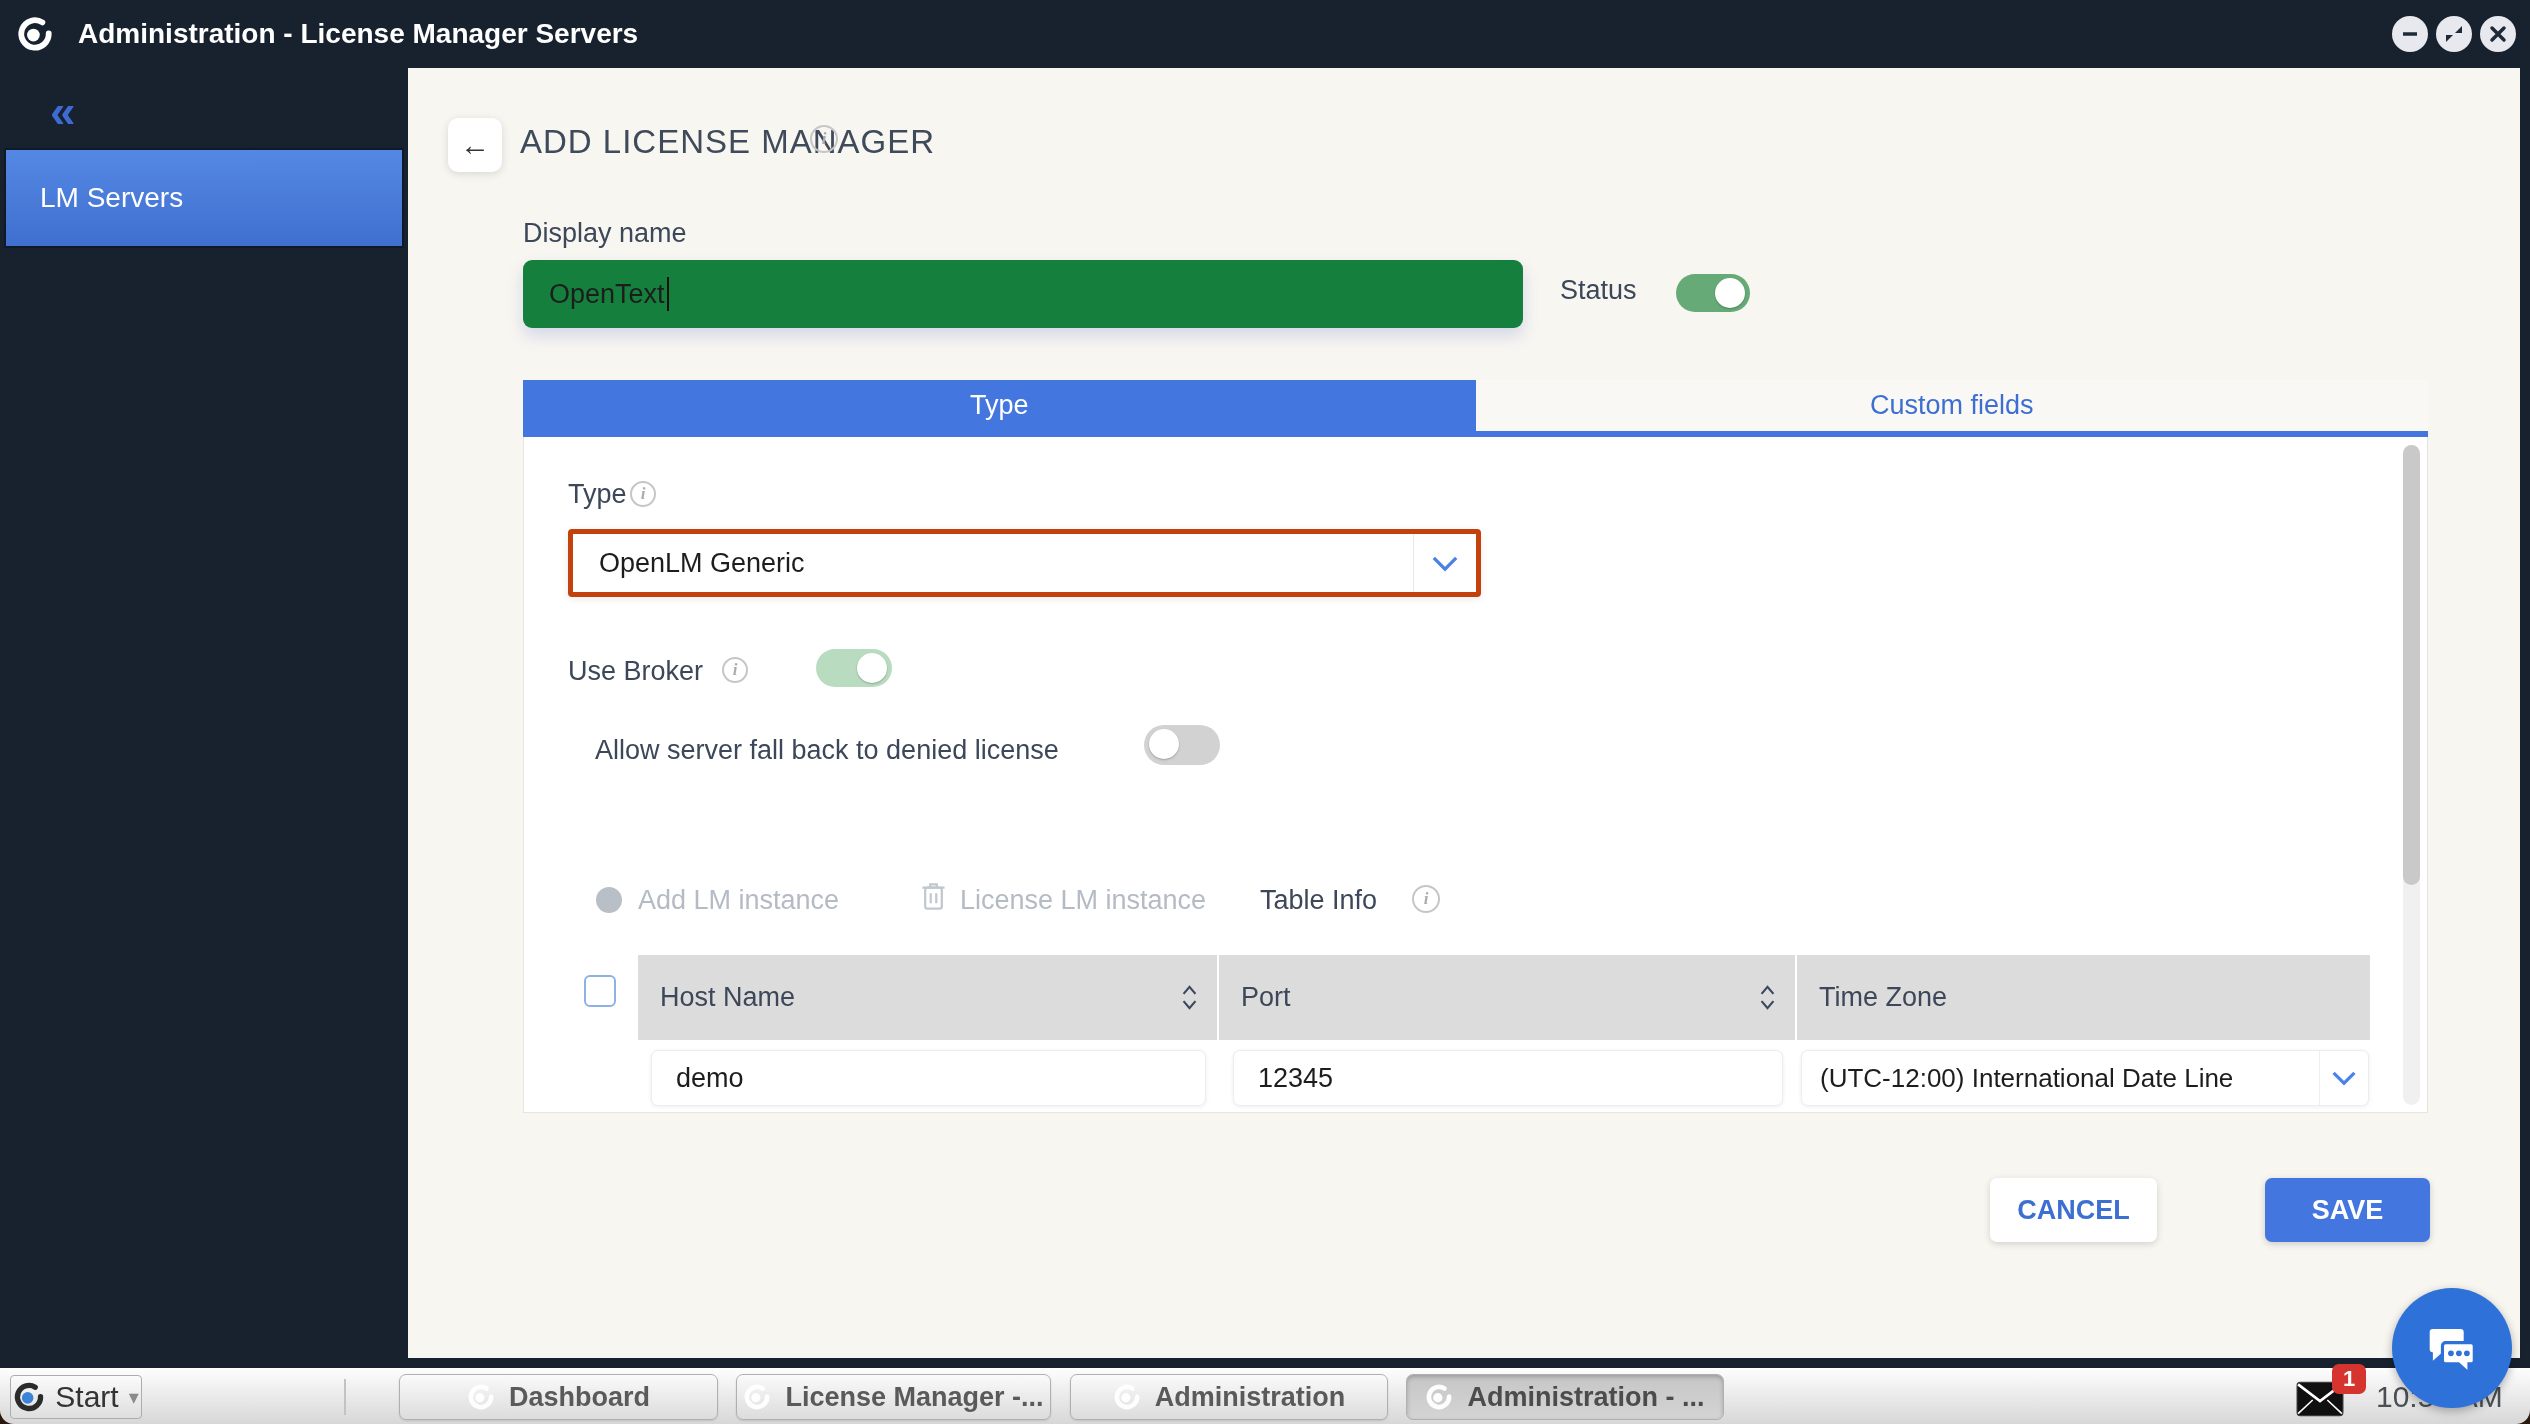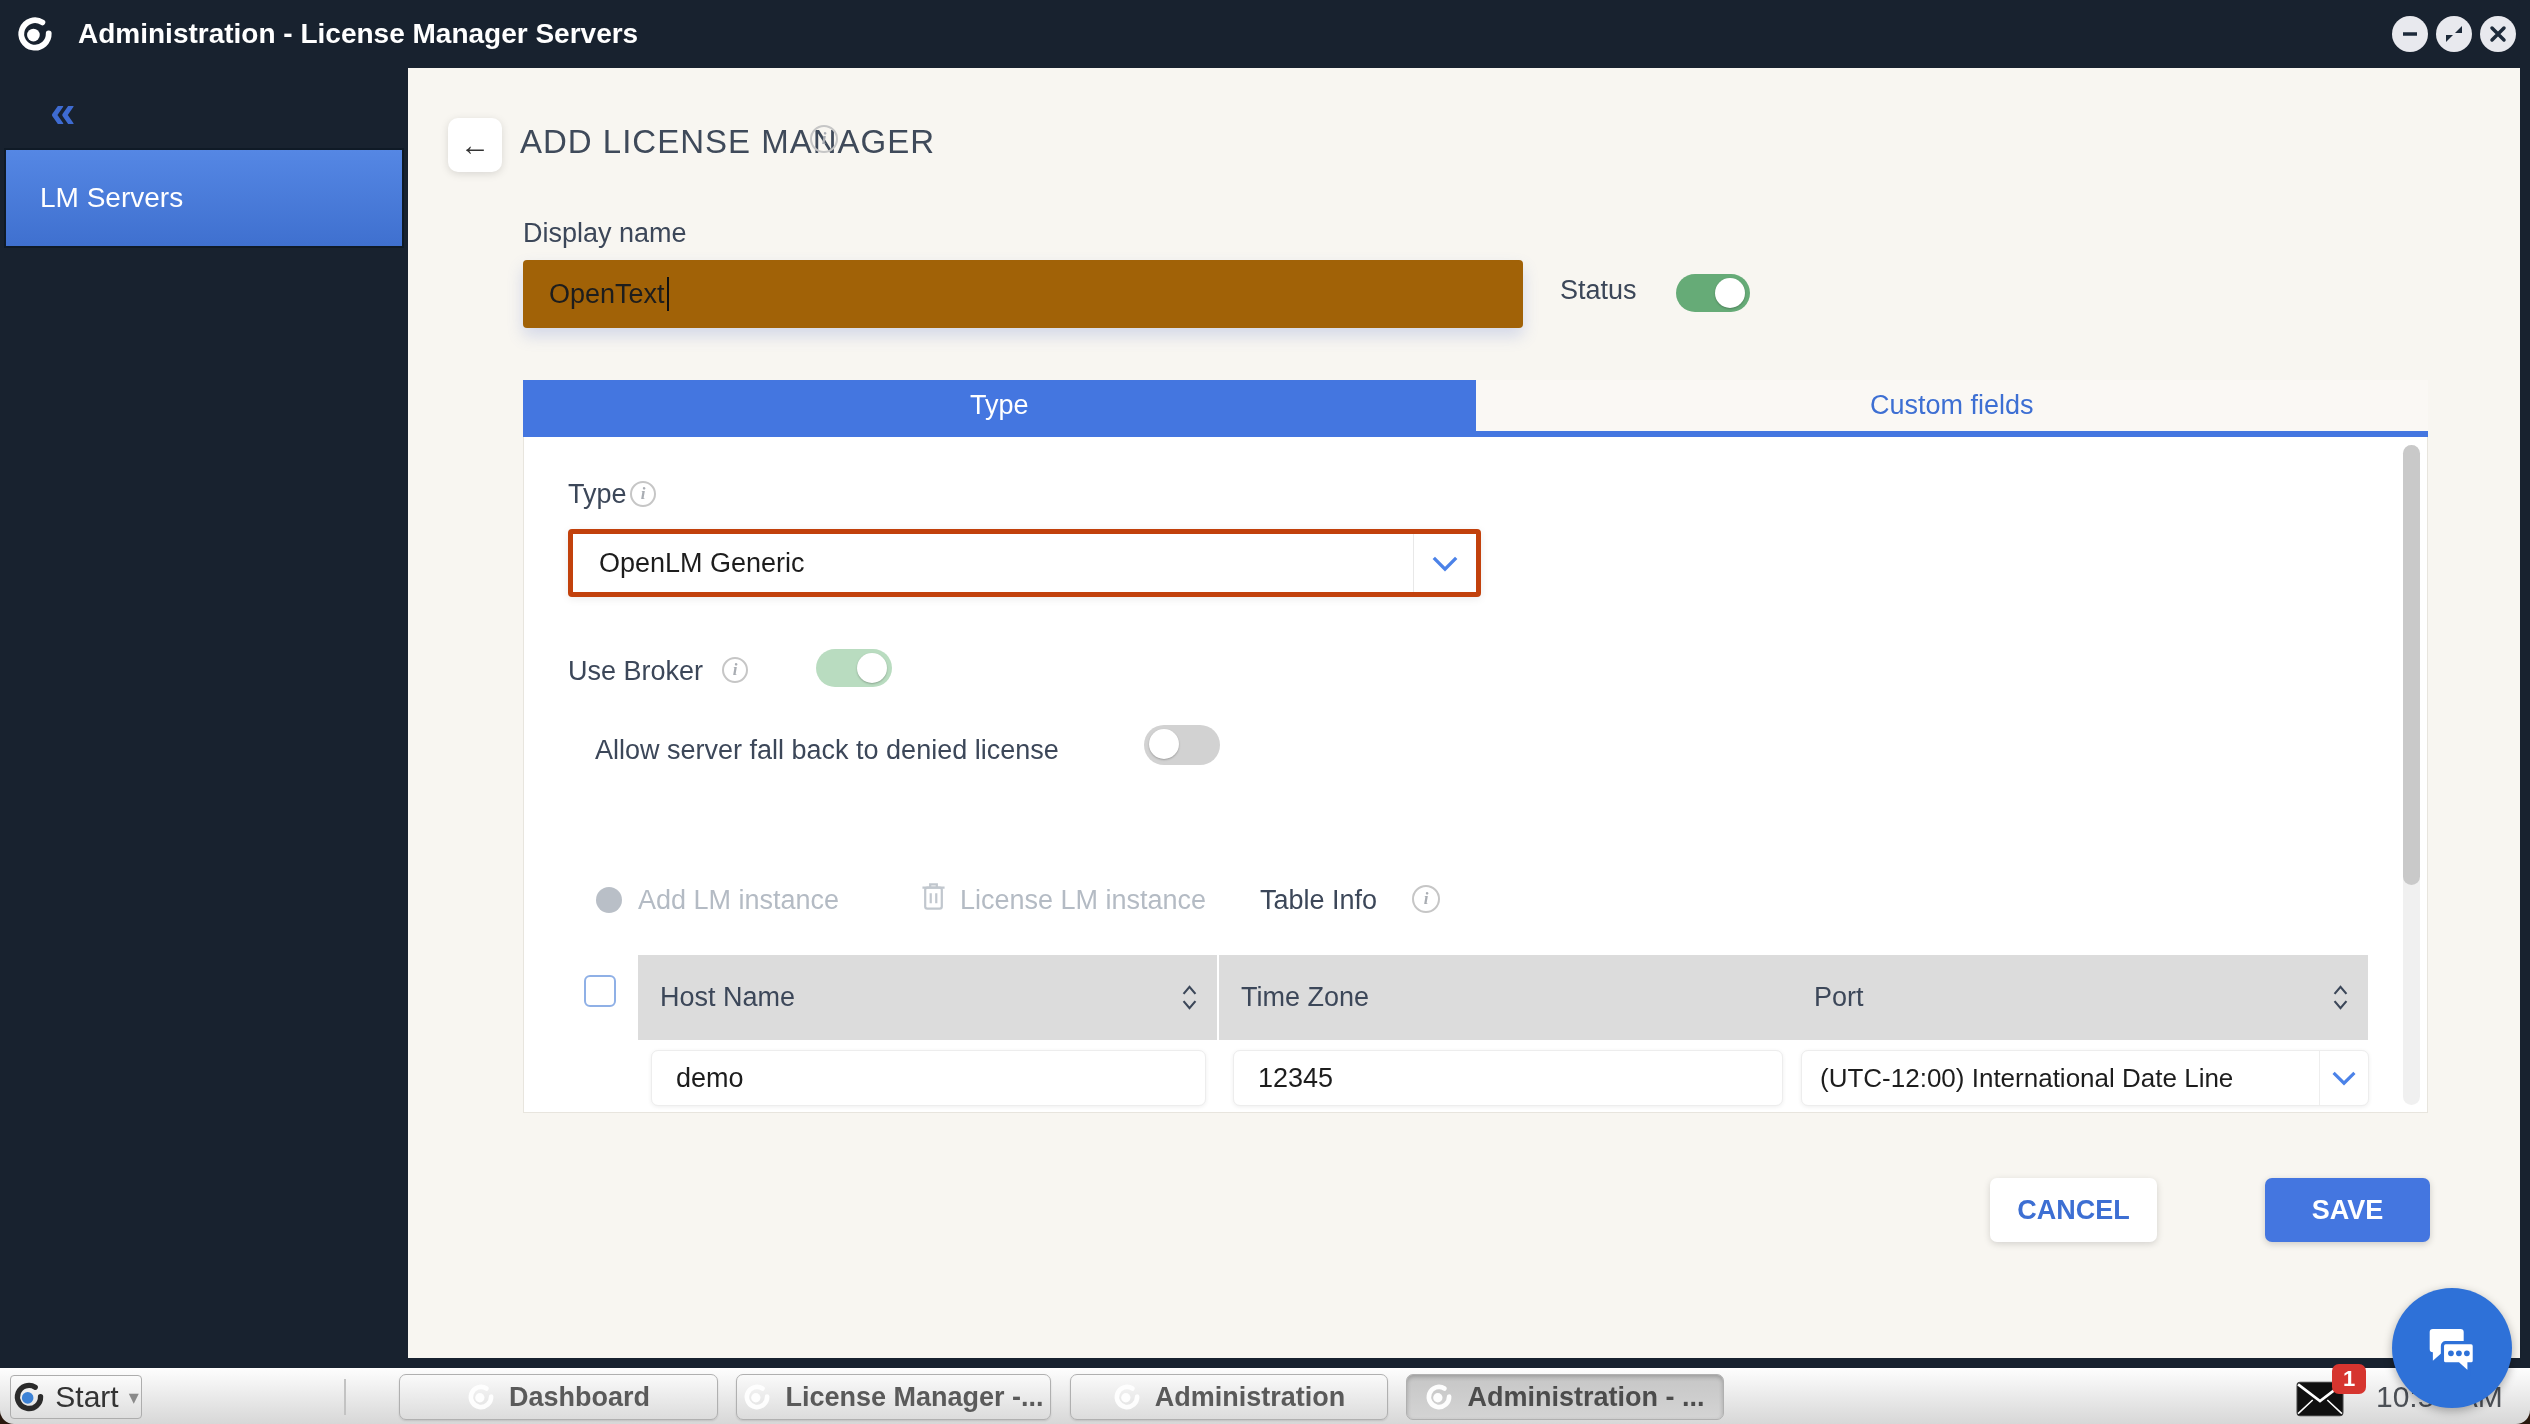--- a/index.html
+++ b/index.html
@@ -24,21 +24,21 @@
   .panel { position:absolute; left:408px; top:68px; width:2112px; height:1290px; background:#f8f6f1; }
   .back-btn { position:absolute; left:40px; top:50px; width:54px; height:54px; background:#fff; border-radius:10px;
               box-shadow:0 2px 8px rgba(0,0,0,.13); display:flex; align-items:center; justify-content:center;
               font-size:30px; color:#333; }
   .page-title { position:absolute; left:112px; top:55px; font-size:33px; color:#3f4a5a; letter-spacing:1px; }
   .info { width:28px; height:28px; border:2px solid #c6c6c6; border-radius:50%; color:#a9adb3;
           font:italic bold 17px "Liberation Serif",serif; display:inline-flex; align-items:center; justify-content:center; }
   .title-info { position:absolute; left:402px; top:57px; }
 
   .dn-label { position:absolute; left:115px; top:150px; font-size:27px; color:#3c4759; }
-  .dn-input { position:absolute; left:115px; top:192px; width:1000px; height:68px; background:#a16207; border-radius:4px;
+  .dn-input { position:absolute; left:115px; top:192px; width:1000px; height:68px; background:#15803d; border-radius:9px;
               box-shadow:0 8px 16px rgba(80,110,200,.22); display:flex; align-items:center; padding-left:26px;
               font-size:27px; color:#1d1d1d; }
   .caret { display:inline-block; width:2px; height:34px; background:#111; margin-left:2px; }
   .status-label { position:absolute; left:1152px; top:207px; font-size:27px; color:#3c4759; }
   .toggle { border-radius:20px; position:relative; }
   .toggle .knob { position:absolute; top:4px; width:30px; height:30px; border-radius:50%; background:#fff;
                   box-shadow:0 1px 2px rgba(0,0,0,.25); }
   .toggle.on .knob { right:5px; }  .toggle.off .knob { left:5px; }
   .status-toggle { position:absolute; left:1268px; top:206px; width:74px; height:38px; background:#66ab77; }
 
@@ -230,29 +230,29 @@
 
       <div class="checkbox"></div>
       <div class="thead">
         <div class="th th-host">
           <span class="th-label">Host Name</span>
           <svg viewBox="0 0 16 26" width="19" height="31">
             <path d="M3 10 L8 4 L13 10" fill="none" stroke="#3c4759" stroke-width="1.8"></path>
               <path d="M3 16 L8 22 L13 16" fill="none" stroke="#3c4759" stroke-width="1.8"></path>
           </svg>
         </div>
-        <div class="th th-tz">
-          <span class="th-label">Time Zone</span>
-        </div>
         <div class="th th-port">
           <span class="th-label">Port</span>
           <svg viewBox="0 0 16 26" width="19" height="31">
             <path d="M3 10 L8 4 L13 10" fill="none" stroke="#3c4759" stroke-width="1.8"></path>
               <path d="M3 16 L8 22 L13 16" fill="none" stroke="#3c4759" stroke-width="1.8"></path>
           </svg>
+        </div>
+        <div class="th th-tz">
+          <span class="th-label">Time Zone</span>
         </div>
       </div>
 
       <div class="cell-input cell-host">
           <span>demo</span>
         </div>
       <div class="cell-input cell-port">
           <span>12345</span>
         </div>
       <div class="cell-input cell-tz">

